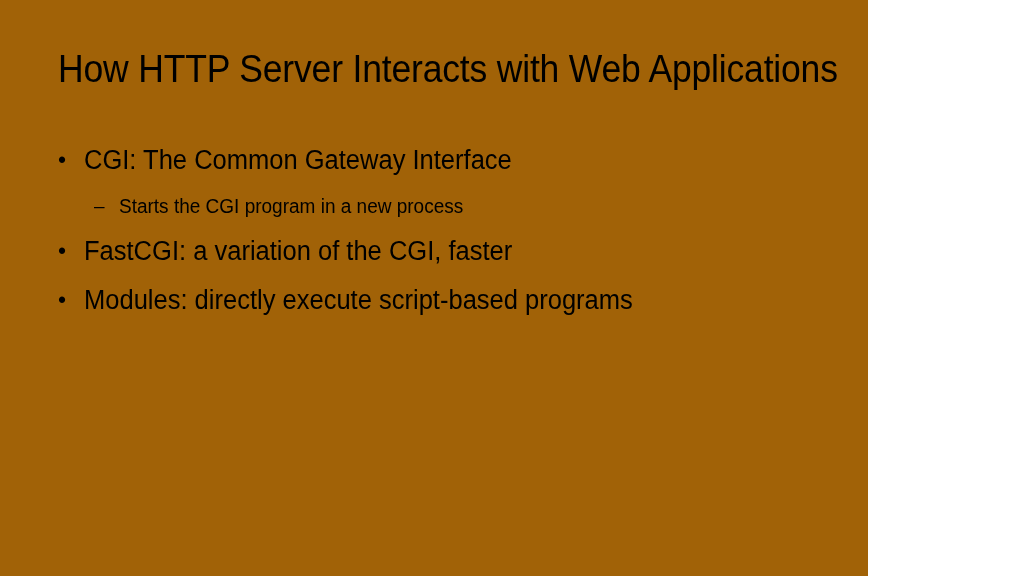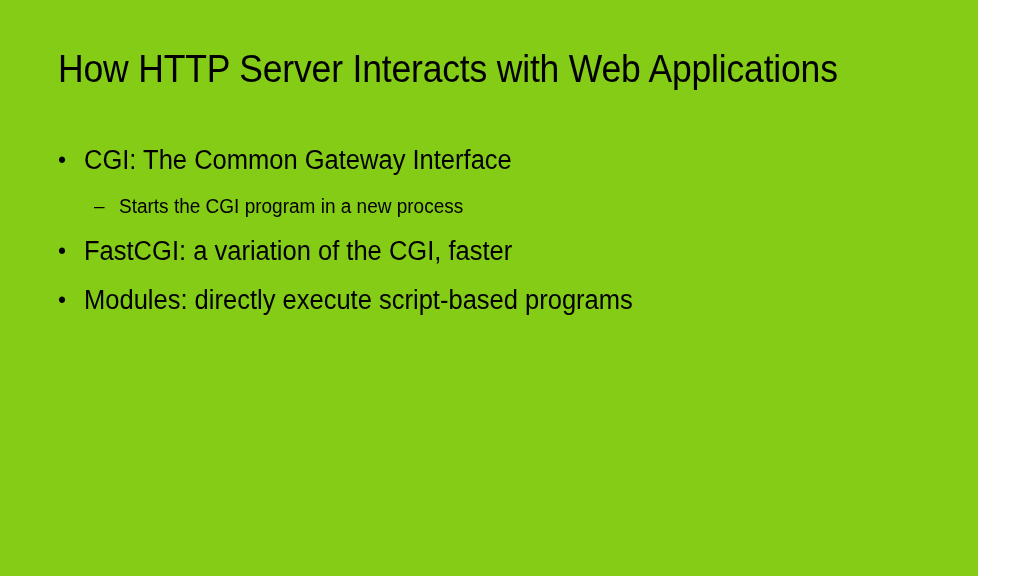--- a/index.html
+++ b/index.html
@@ -9,23 +9,23 @@
   body {
     width: 1024px;
     height: 576px;
     background: #ffffff;
     font-family: "Liberation Sans", sans-serif;
     overflow: hidden;
   }
 
   .slide {
     position: relative;
-    width: 978px;
+    width: 868px;
     height: 576px;
-    background: #84cc16;
+    background: #a16207;
   }
 
   .slide-title {
     position: absolute;
     left: 58px;
     top: 46px;
     width: 910px;
     font-size: 38px;
     line-height: 46px;
     font-weight: 400;

